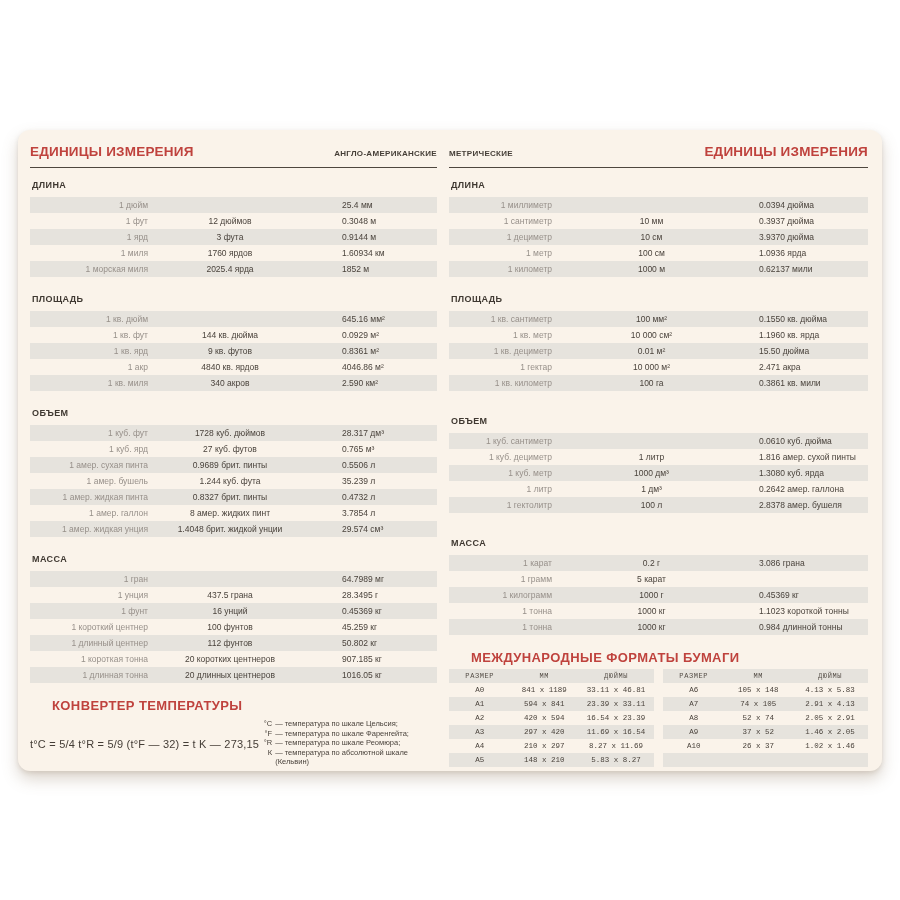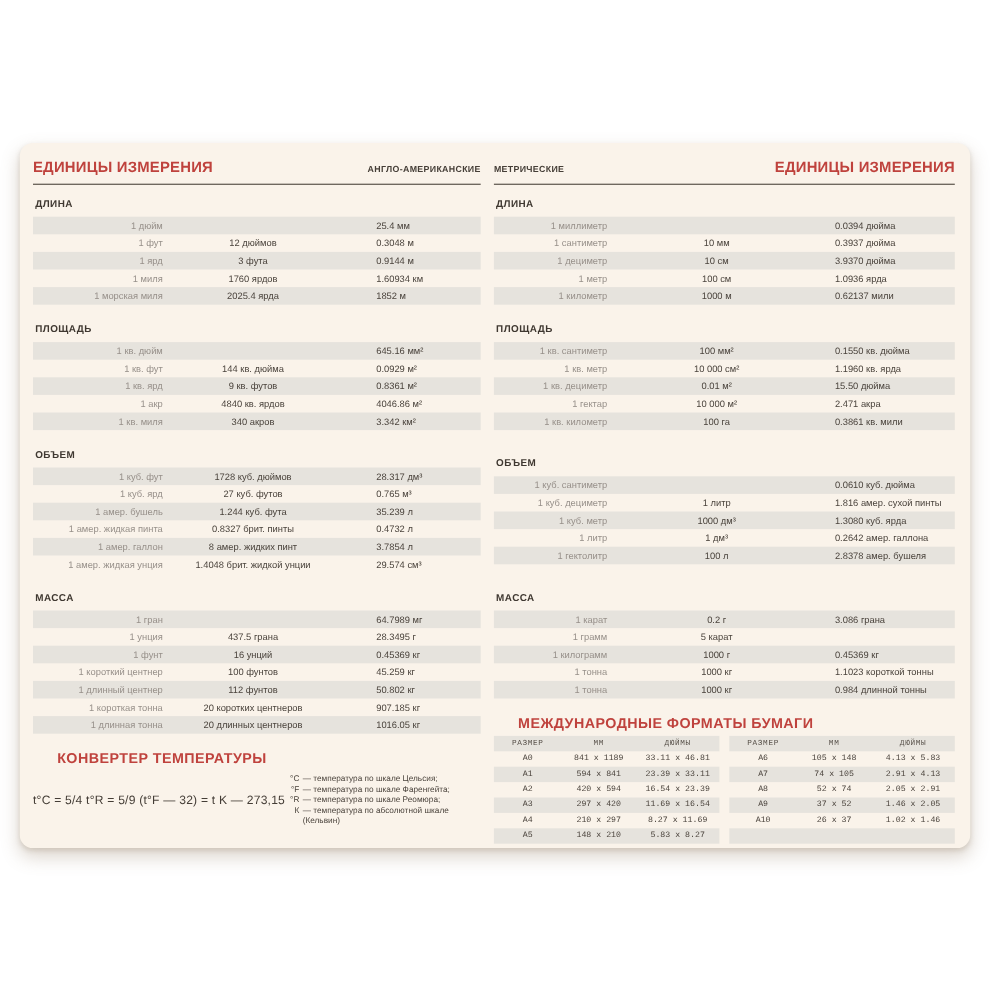--- a/index.html
+++ b/index.html
@@ -106,37 +106,42 @@
             <span class="c3">0.8361 м²</span>
           </div>
           <div class="trow">
             <span class="c1">1 акр</span>
             <span class="c2">4840 кв. ярдов</span>
             <span class="c3">4046.86 м²</span>
           </div>
           <div class="trow">
             <span class="c1">1 кв. миля</span>
             <span class="c2">340 акров</span>
-            <span class="c3">3.342 км²</span>
+            <span class="c3">2.590 км²</span>
           </div>
         </div>
     </div>
 
     <div class="usec">
       <h3>ОБЪЕМ</h3>
       <div class="utable utable-left">
           <div class="trow">
             <span class="c1">1 куб. фут</span>
             <span class="c2">1728 куб. дюймов</span>
             <span class="c3">28.317 дм³</span>
           </div>
           <div class="trow">
             <span class="c1">1 куб. ярд</span>
             <span class="c2">27 куб. футов</span>
             <span class="c3">0.765 м³</span>
+          </div>
+          <div class="trow">
+            <span class="c1">1 амер. сухая пинта</span>
+            <span class="c2">0.9689 брит. пинты</span>
+            <span class="c3">0.5506 л</span>
           </div>
           <div class="trow">
             <span class="c1">1 амер. бушель</span>
             <span class="c2">1.244 куб. фута</span>
             <span class="c3">35.239 л</span>
           </div>
           <div class="trow">
             <span class="c1">1 амер. жидкая пинта</span>
             <span class="c2">0.8327 брит. пинты</span>
             <span class="c3">0.4732 л</span>

